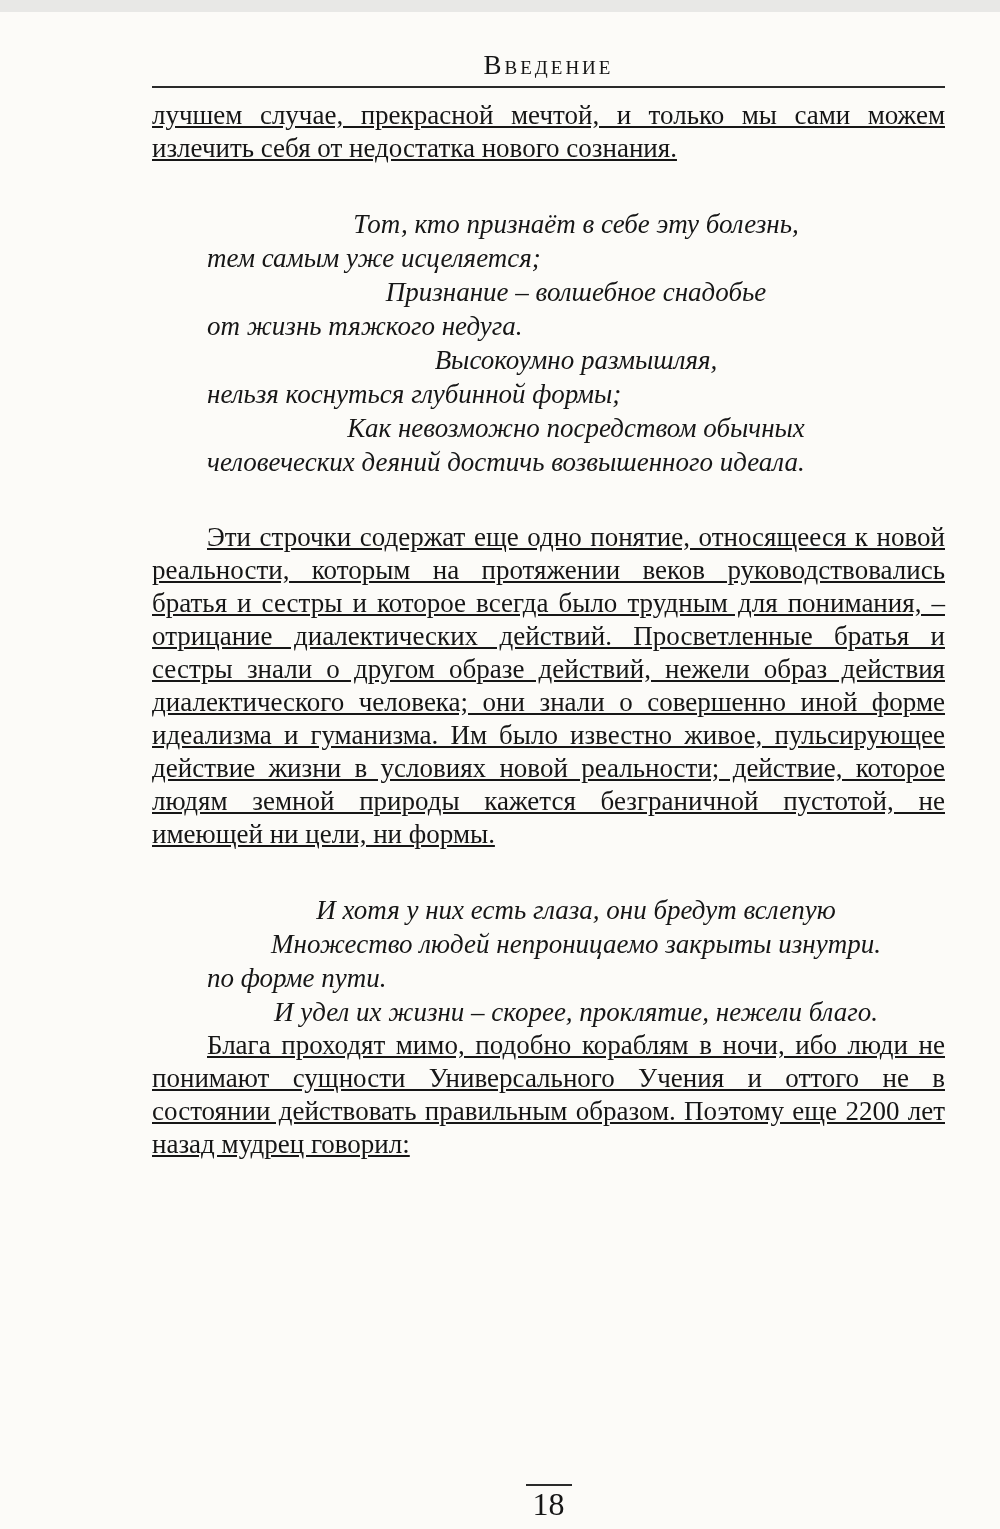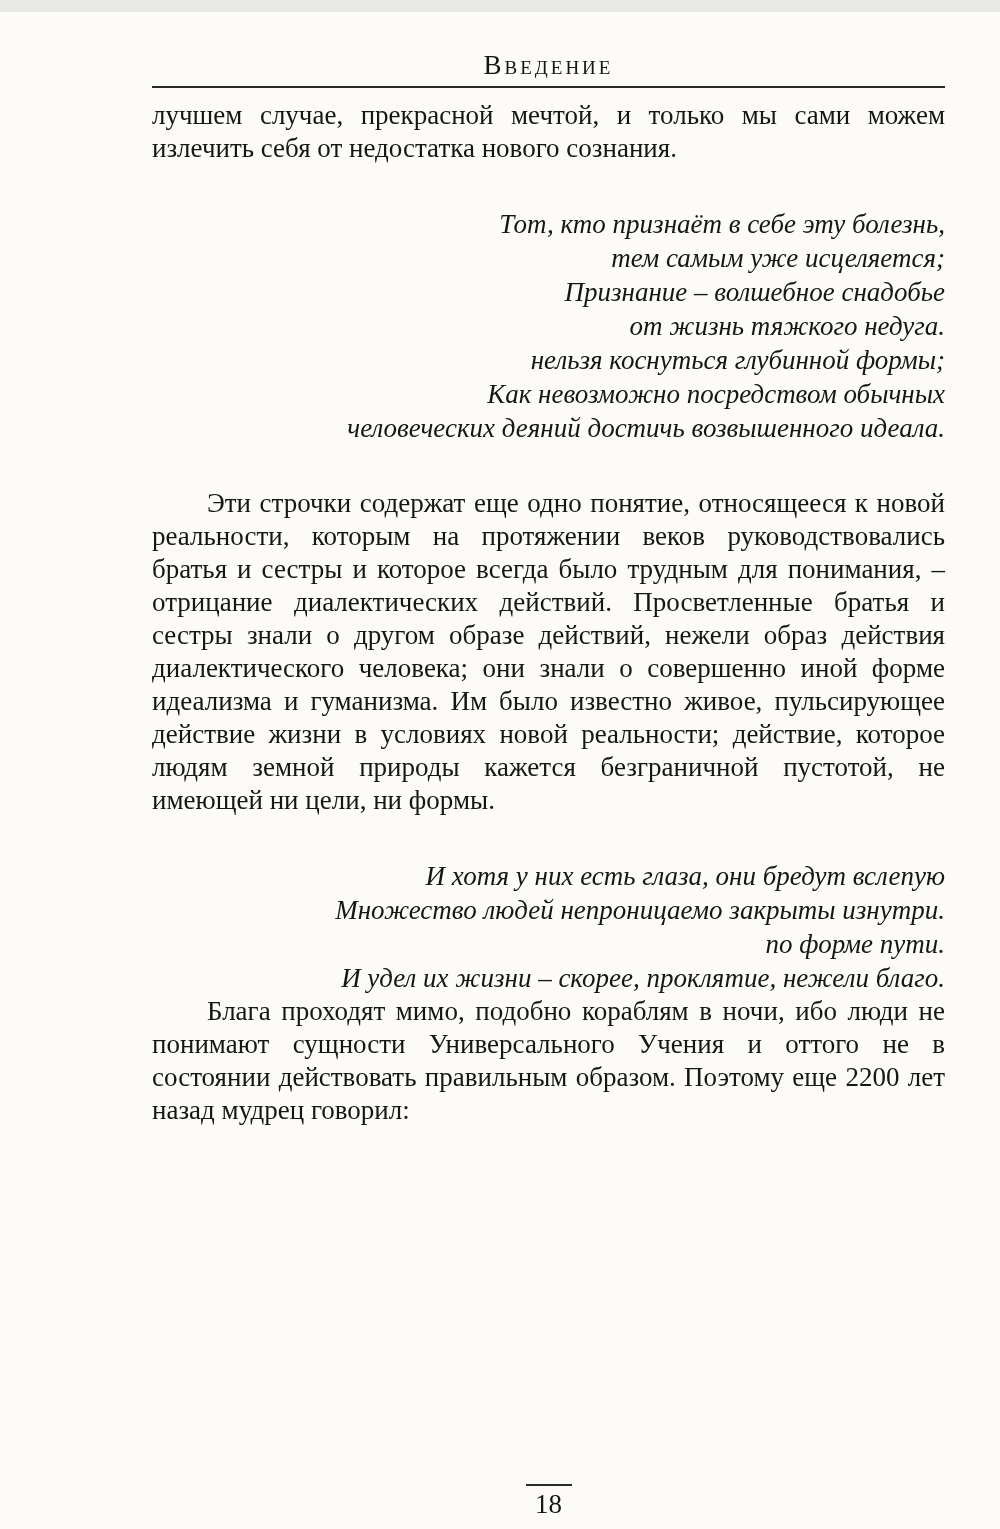--- a/index.html
+++ b/index.html
@@ -31,50 +31,51 @@
   .head-rule {
     margin-top: 6px;
     border-top: 2px solid #2a2a2a;
     height: 0;
   }
   .para {
     margin: 0;
     text-align: justify;
     text-indent: 55px;
     hyphens: none;
+    text-decoration: underline;
   }
   .para.no-indent {
     text-indent: 0;
     margin-top: 11px;
   }
   .verse {
     margin-left: 55px;
     font-style: italic;
     line-height: 34px;
   }
-  .verse .vl.left  { text-align: right; }
-  .verse .vl.right { text-align: right; }
+  .verse .vl.left  { text-align: center; }
+  .verse .vl.right { text-align: left; }
   .mt-lg { margin-top: 42px; }
   .mt-xl { margin-top: 76px; }
   .page-footer {
     position: absolute;
     left: 152px;
     right: 55px;
     top: 1472px;
     text-align: center;
   }
   .pn-rule {
     width: 46px;
     margin: 0 auto;
     border-top: 2px solid #2a2a2a;
     height: 0;
   }
   .pn {
     margin-top: 3px;
-    font-size: 27px;
+    font-size: 32px;
     line-height: 30px;
   }
 </style>
 </head>
 <body>
 
 <div class="page">
 
   <header>
     <div class="running-head">Введение</div>
@@ -83,20 +84,21 @@
 
   <main>
 
     <p class="para no-indent">лучшем случае, прекрасной мечтой, и только мы сами можем излечить себя от недостатка нового сознания.</p>
 
     <div class="verse mt-lg">
       <div class="vl left">Тот, кто признаёт в себе эту болезнь,</div>
       <div class="vl right">тем самым уже исцеляется;</div>
       <div class="vl left">Признание – волшебное снадобье</div>
       <div class="vl right">от жизнь тяжкого недуга.</div>
+      <div class="vl left">Высокоумно размышляя,</div>
       <div class="vl right">нельзя коснуться глубинной формы;</div>
       <div class="vl left">Как невозможно посредством обычных</div>
       <div class="vl right">человеческих деяний достичь возвышенного идеала.</div>
     </div>
 
     <p class="para mt-lg">Эти строчки содержат еще одно понятие, относящееся к новой реальности, которым на протяжении веков руководствовались братья и сестры и которое всегда было трудным для понимания, – отрицание диалектических действий. Просветленные братья и сестры знали о другом образе действий, нежели образ действия диалектического человека; они знали о совершенно иной форме идеализма и гуманизма. Им было известно живое, пульсирующее действие жизни в условиях новой реальности; действие, которое людям земной природы кажется безграничной пустотой, не имеющей ни цели, ни формы.</p>
 
     <div class="verse mt-lg">
       <div class="vl left">И хотя у них есть глаза, они бредут вслепую</div>
       <div class="vl left">Множество людей непроницаемо закрыты изнутри.</div>

